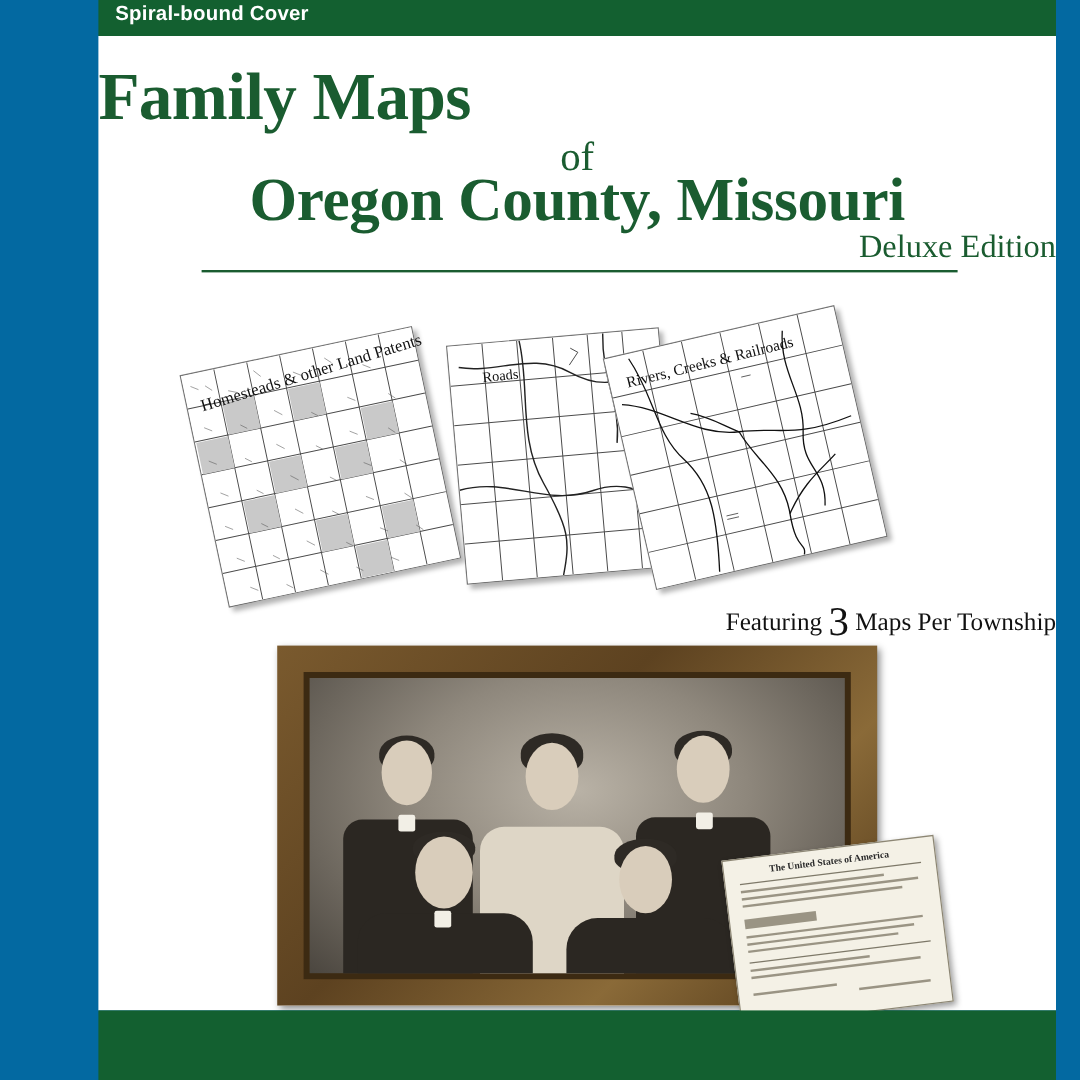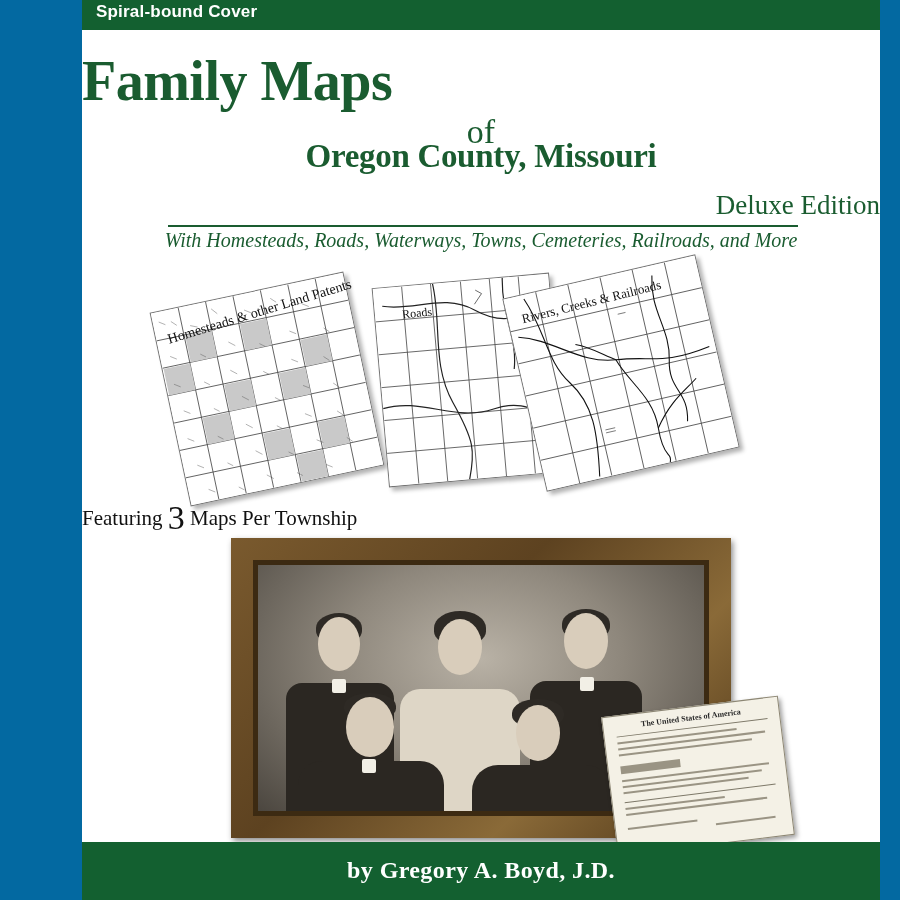--- a/index.html
+++ b/index.html
@@ -88,21 +88,21 @@
   }
   .title-sub {
     position: absolute;
     top: 108px;
     left: 0;
     width: 798px;
     text-align: center;
     color: #1a5c30;
     font-family: "Liberation Serif", serif;
     font-weight: bold;
-    font-size: 33px;
+    font-size: 51px;
     letter-spacing: -0.3px;
   }
   .title-edition {
     position: absolute;
     top: 160px;
     left: 0;
     width: 798px;
     text-align: right;
     color: #1a5c30;
     font-family: "Liberation Serif", serif;
@@ -182,21 +182,21 @@
     left: 438px; top: 36px;
     transform: rotate(-14deg);
     font-size: 13px;
   }
 
   .featuring {
     position: absolute;
     top: 248px;
     left: 0;
     width: 798px;
-    text-align: left;
+    text-align: right;
     font-family: "Liberation Serif", serif;
     font-size: 21px;
     color: #111;
   }
   .featuring .big3 {
     font-size: 34px;
     line-height: 0;
     position: relative;
     top: 4px;
   }
@@ -293,21 +293,20 @@
   <div class="band band-top"></div>
   <div class="spiral-label">Spiral-bound Cover</div>
 
   <div class="page-body">
 
     <div class="title-main">Family Maps</div>
     <div class="title-of">of</div>
     <div class="title-sub">Oregon County, Missouri</div>
     <div class="title-edition">Deluxe Edition</div>
     <div class="rule"></div>
-    <div class="tagline">With Homesteads, Roads, Waterways, Towns, Cemeteries, Railroads, and More</div>
 
     <div class="maps-area">
 
       <div class="map-card" id="map-homesteads">
         <svg class="map-grid" viewBox="0 0 196 196" preserveAspectRatio="none">
           <rect x="0" y="0" width="196" height="196" fill="#ffffff"></rect>
           <g stroke="#4a4a4a" stroke-width="0.8" fill="none">
             <path d="M0 28 H196 M0 56 H196 M0 84 H196 M0 112 H196 M0 140 H196 M0 168 H196"></path>
             <path d="M28 0 V196 M56 0 V196 M84 0 V196 M112 0 V196 M140 0 V196 M168 0 V196"></path>
           </g>
@@ -430,15 +429,14 @@
         <div class="doc-block" style="left:12px; top:92px; width:100px; height:2px;"></div>
         <div class="doc-block" style="left:12px; top:98px; width:142px; height:2px;"></div>
         <div class="doc-block" style="left:12px; top:112px; width:70px; height:2px;"></div>
         <div class="doc-block" style="left:100px; top:118px; width:60px; height:2px;"></div>
       </div>
     </div>
 
   </div>
 
   <div class="band band-bottom"></div>
-  <div class="byline">by Gregory A. Boyd, J.D.</div>
 
 </div>
 
 </body></html>

